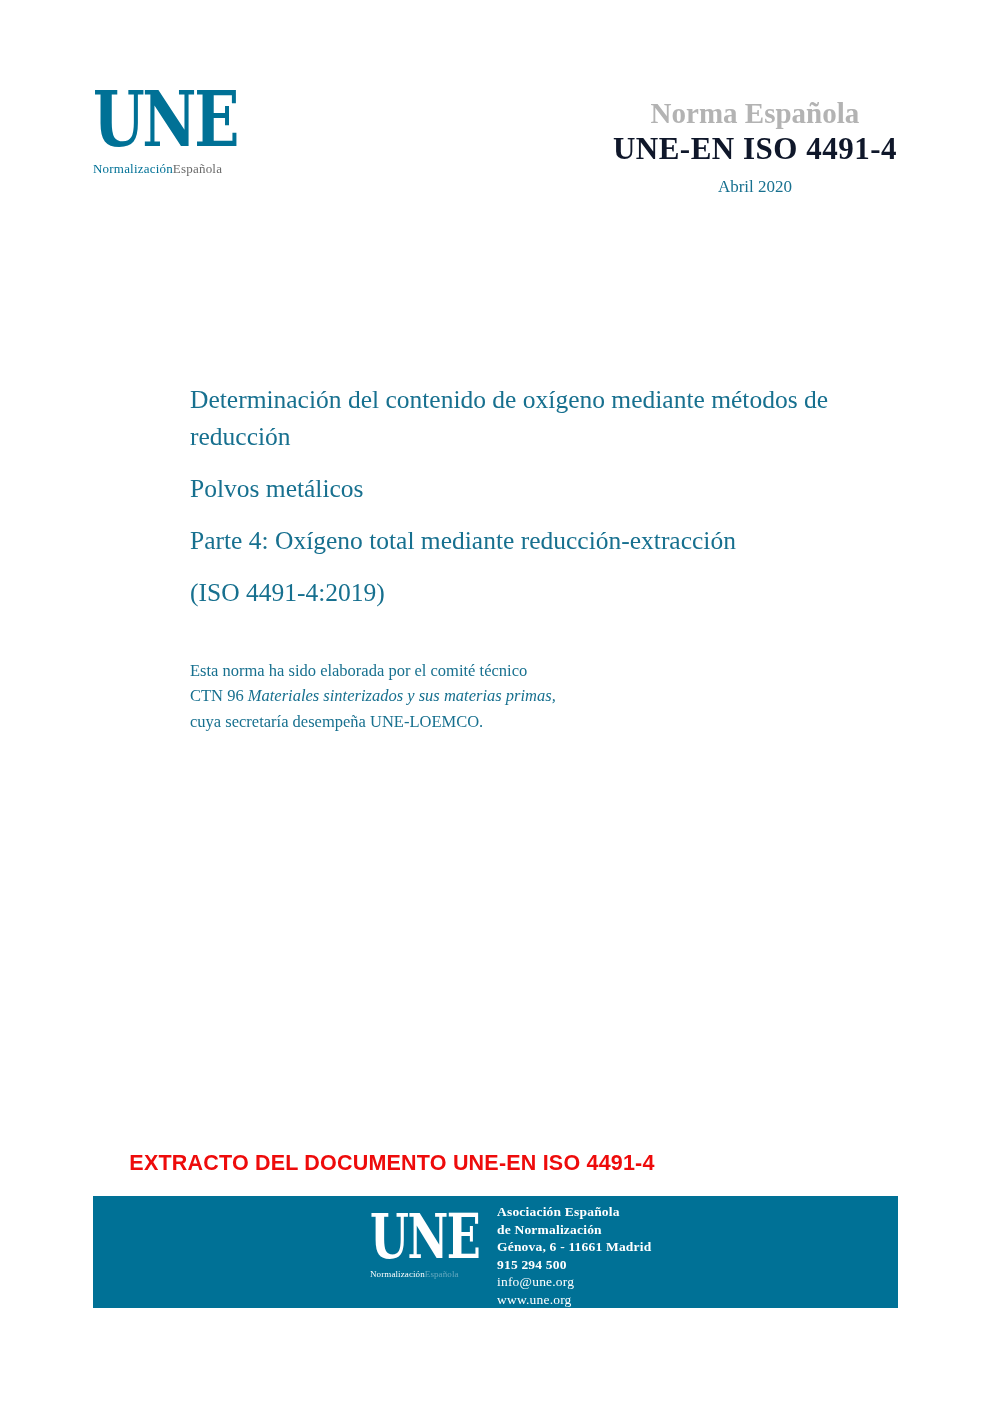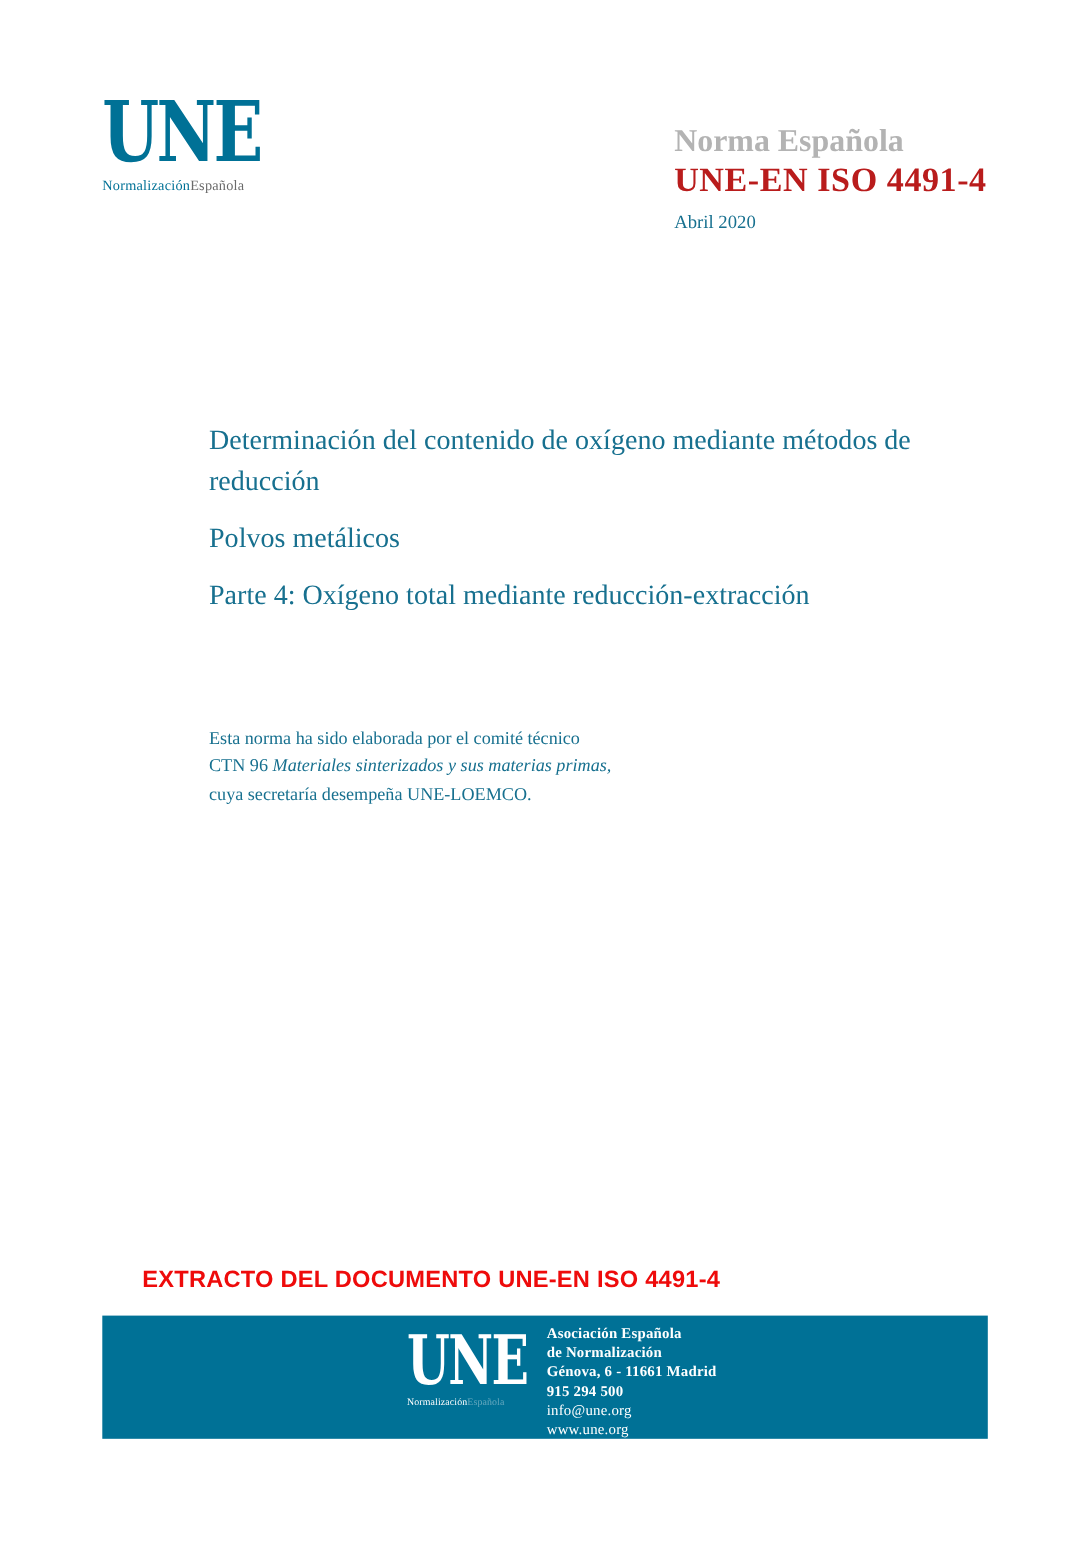--- a/index.html
+++ b/index.html
@@ -15,23 +15,23 @@
     font-family:"DejaVu Serif", serif; font-weight:700;
     font-size:76px; line-height:1; color:#007196;
     letter-spacing:-3px; transform:scaleX(0.78); transform-origin:0 0;
     white-space:nowrap;
   }
   .logo-sub { margin-top:4px; font-size:13px; line-height:1; white-space:nowrap; letter-spacing:0.2px; }
   .logo-sub .sub1 { color:#007196; }
   .logo-sub .sub2 { color:#6a6a6a; }
 
   
-  .header-right { position:absolute; right:95px; top:111px; text-align:left; }
+  .header-right { position:absolute; right:95px; top:96px; text-align:center; }
   .h-kind { font-size:29px; font-weight:700; color:#b3b3b3; line-height:34px; white-space:nowrap; }
-  .h-code { font-size:31px; font-weight:700; color:#b91c1c; line-height:37px; letter-spacing:0.5px; white-space:nowrap; }
+  .h-code { font-size:31px; font-weight:700; color:#0f172a; line-height:37px; letter-spacing:0.5px; white-space:nowrap; }
   .h-date { font-size:17px; color:#17708f; margin-top:10px; }
 
   
   .title-block { position:absolute; left:190px; top:381px; width:705px; color:#17708f; }
   .title-block p { margin:0 0 15px 0; font-size:25.5px; line-height:37px; font-weight:400; }
 
   
   .committee { position:absolute; left:190px; top:658px; color:#17708f; font-size:16.5px; line-height:25.3px; }
   .committee .it { font-style:italic; }
 
@@ -74,20 +74,21 @@
   <div class="header-right">
     <div class="h-kind">Norma Española</div>
     <div class="h-code">UNE-EN ISO 4491-4</div>
     <div class="h-date">Abril 2020</div>
   </div>
 
   <div class="title-block">
     <p>Determinación del contenido de oxígeno mediante métodos de reducción</p>
     <p>Polvos metálicos</p>
     <p>Parte 4: Oxígeno total mediante reducción-extracción</p>
+    <p>(ISO 4491-4:2019)</p>
   </div>
 
   <div class="committee">
     <div>
       <span>Esta norma ha sido elaborada por el comité técnico</span>
     </div>
     <div>
       <span>CTN 96 </span><span class="it">Materiales sinterizados y sus materias primas,</span>
     </div>
     <div>

